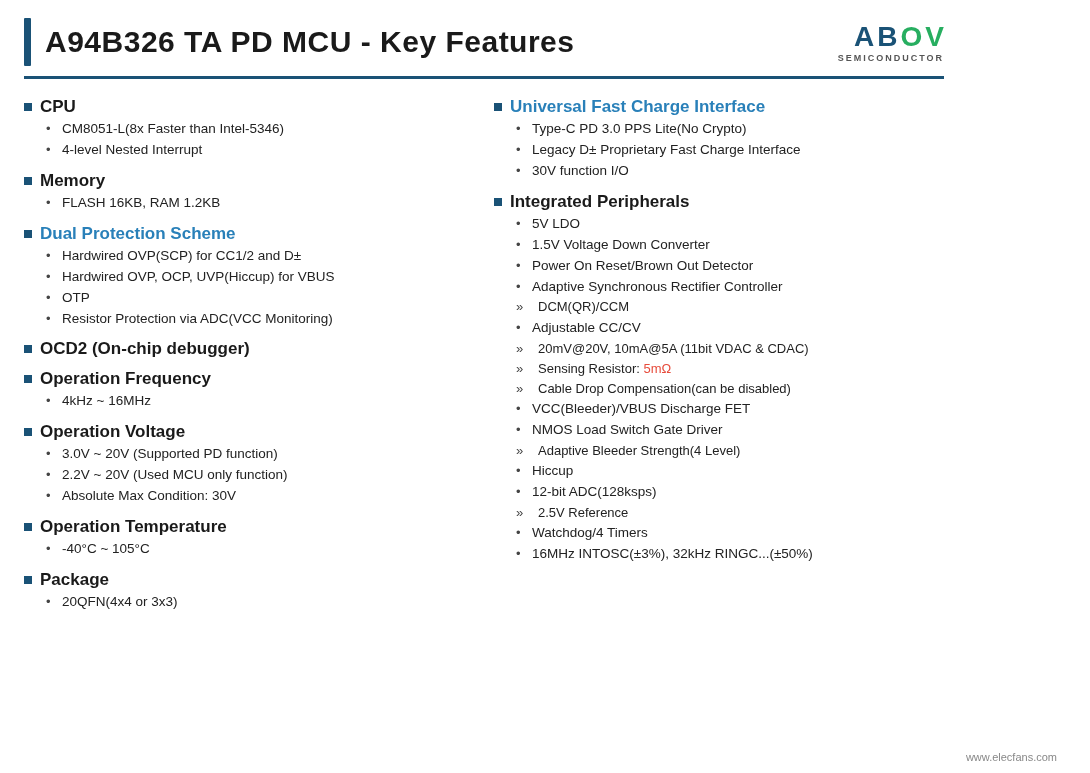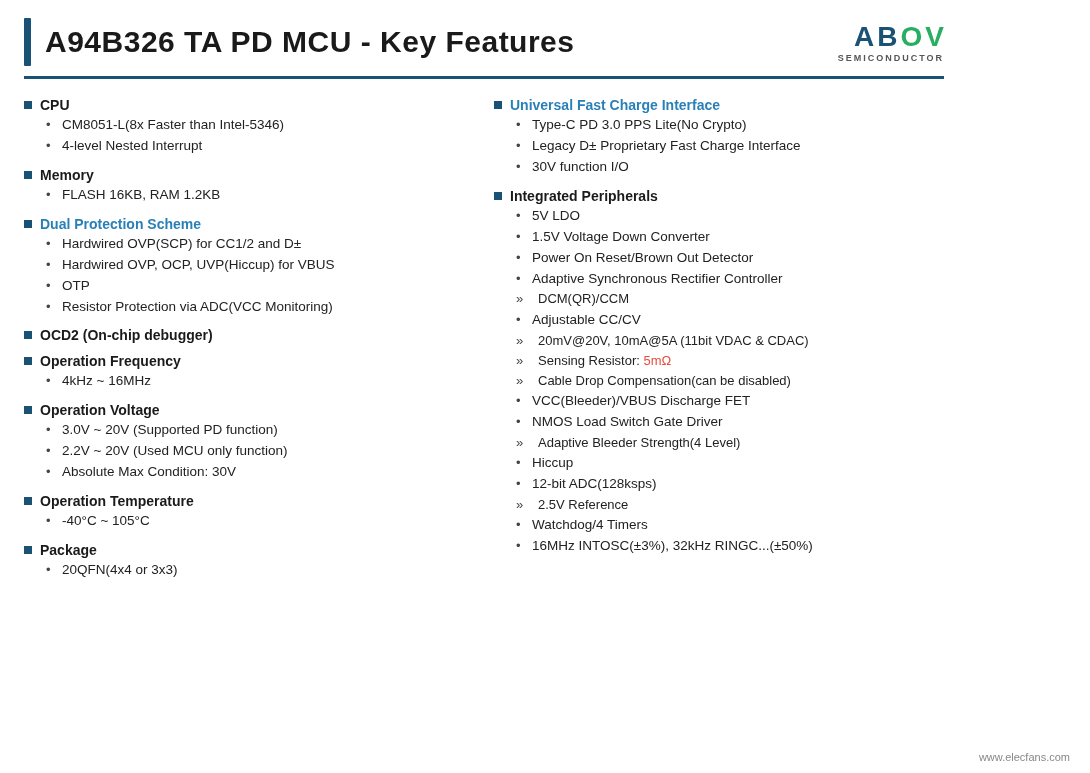--- a/index.html
+++ b/index.html
@@ -95,21 +95,21 @@
       gap: 8px;
       margin-bottom: 2px;
     }
     .section-bullet {
       width: 8px;
       height: 8px;
       background: #1a5276;
       flex-shrink: 0;
     }
     .section-title {
-      font-size: 14px;
+      font-size: 17px;
       font-weight: bold;
       color: #1a1a1a;
     }
     .section-title.blue { color: #2980b9; }
 
     .items-list {
       list-style: none;
       padding-left: 22px;
       margin-top: 2px;
     }
@@ -136,21 +136,21 @@
       position: absolute;
       left: 0;
       color: #444;
     }
     .text-cyan { color: #00aacc; }
     .text-red { color: #e74c3c; }
 
     .website-bar {
       position: absolute;
       bottom: 10px;
-      right: 20px;
+      right: 33px;
       font-size: 11px;
       color: #888;
     }
   </style>
 </head>
 <body>
 
 <div class="page-container">
 
   <div class="header">

